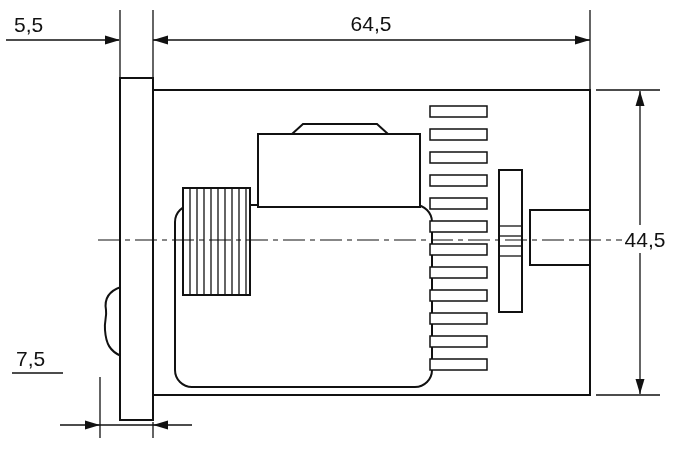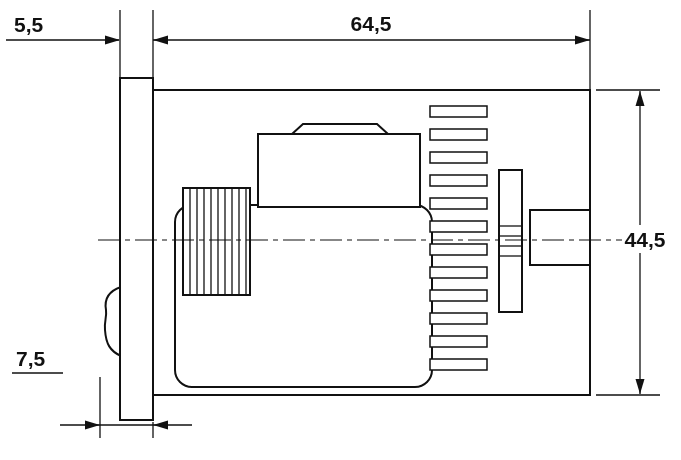--- a/index.html
+++ b/index.html
@@ -6,21 +6,20 @@
     margin: 0;
     padding: 0;
     background: #ffffff;
   }
   .canvas {
     position: relative;
     width: 681px;
     height: 460px;
     background: #22c55e;
     font-family: "Liberation Sans", sans-serif;
-    font-weight: bold;
   }
   svg {
     display: block;
   }
   .outline   { fill: #ffffff; stroke: #111111; stroke-width: 2; }
   .thin      { stroke: #111111; stroke-width: 1.3; fill: none; }
   .bar       { fill: #ffffff; stroke: #111111; stroke-width: 1.5; }
   .dim       { stroke: #111111; stroke-width: 1.3; fill: none; }
   .arrow     { fill: #111111; stroke: none; }
   .dimtext   { font-family: "Liberation Sans", sans-serif; font-size: 21px; fill: #111111; }

